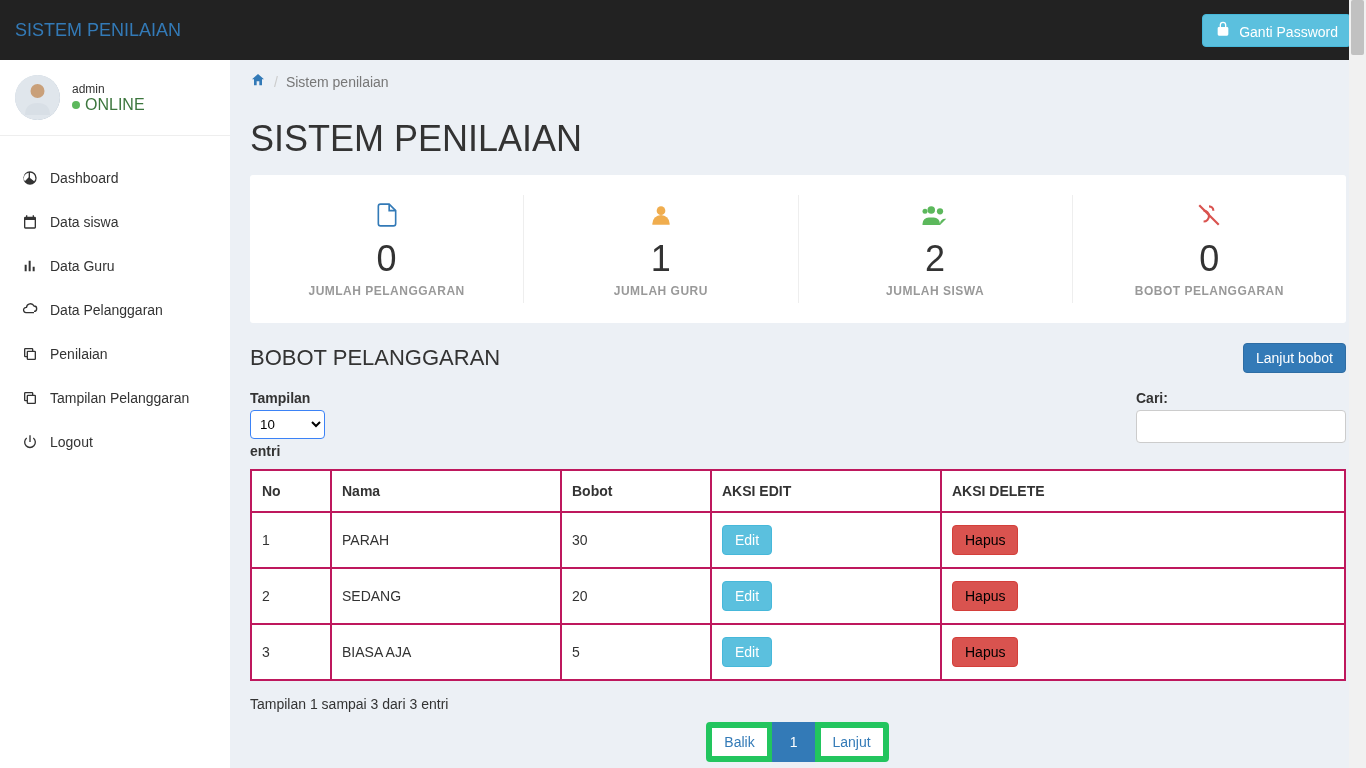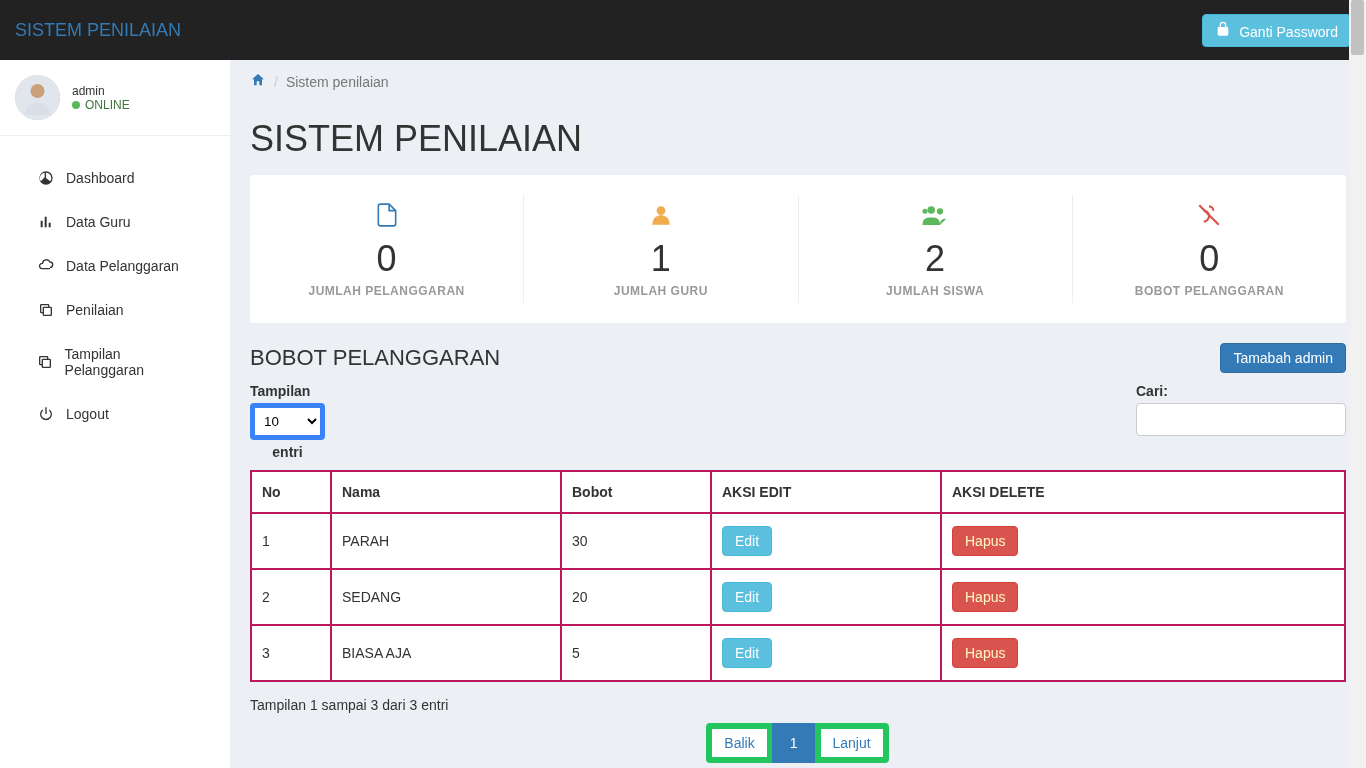--- a/index.html
+++ b/index.html
@@ -2,53 +2,53 @@
 <html><head>
 <meta charset="utf-8">
 <style>
 * { box-sizing: border-box; margin: 0; padding: 0; }
 body { font-family: "Helvetica Neue", Helvetica, Arial, sans-serif; font-size: 14px; color: #333; background: #ecf0f5; }
 .navbar { background: #222; height: 60px; display: flex; align-items: center; justify-content: space-between; padding: 0 15px; }
 .navbar-brand { color: #337ab7; font-size: 18px; font-weight: 500; }
 .btn { display: inline-block; padding: 6px 12px; font-size: 14px; border-radius: 4px; border: 1px solid transparent; cursor: pointer; text-align: center; white-space: nowrap; }
 .btn-info { background: #5bc0de; border-color: #46b8da; color: #fff; }
 .btn-primary { background: #337ab7; border-color: #2e6da4; color: #fff; }
-.btn-danger { background: #d9534f; border-color: #d43f3a; color: #fef9c3; }
+.btn-danger { background: #d9534f; border-color: #d43f3a; color: #000000; }
 .main-wrap { display: flex; }
 .sidebar { width: 230px; background: #fff; min-height: calc(100vh - 60px); }
 .user-panel { display: flex; align-items: center; padding: 15px; border-bottom: 1px solid #eee; }
 .avatar { width: 45px; height: 45px; border-radius: 50%; background: linear-gradient(135deg, #d8e0e8, #a9b8c8); display: flex; align-items: center; justify-content: center; overflow: hidden; }
 .avatar svg { width: 45px; height: 45px; }
 .user-info { margin-left: 12px; }
 .user-name { font-size: 12px; font-weight: 500; color: #333; }
-.user-status { font-size: 12px; color: #3c763d; display: flex; align-items: center; }
+.user-status { font-size: 16px; color: #3c763d; display: flex; align-items: center; }
 .status-dot { width: 8px; height: 8px; background: #5cb85c; border-radius: 50%; margin-right: 5px; }
-.sidebar-menu { list-style: none; padding: 20px 16px; }
+.sidebar-menu { list-style: none; padding: 20px 0; }
 .sidebar-menu li { padding: 14px 20px; cursor: pointer; display: flex; align-items: center; color: #333; }
 .menu-icon { width: 20px; margin-right: 10px; display: inline-flex; align-items: center; justify-content: center; }
 .content { flex: 1; padding: 0; overflow-x: hidden; }
 .breadcrumb-bar { background: #ecf0f5; padding: 12px 20px; display: flex; align-items: center; font-size: 14px; }
 .breadcrumb-bar .home-icon { color: #337ab7; cursor: pointer; }
 .breadcrumb-sep { margin: 0 8px; color: #ccc; }
 .breadcrumb-current { color: #777; }
 .page-title { font-size: 36px; font-weight: 400; color: #333; padding: 15px 20px; }
 .stats-row { background: #fff; margin: 0 20px 20px 20px; padding: 20px 0; display: flex; border-radius: 3px; }
 .stat { flex: 1; text-align: center; border-right: 1px solid #eee; padding: 5px 10px; }
 .stat:last-child { border-right: none; }
 .stat-icon { font-size: 28px; margin-bottom: 8px; height: 30px; }
 .stat-value { font-size: 36px; color: #333; font-weight: 400; margin: 4px 0; }
 .stat-label { font-size: 12px; color: #999; font-weight: 700; letter-spacing: 0.5px; }
 .section { padding: 0 20px 30px 20px; }
 .section-header { display: flex; justify-content: space-between; align-items: center; margin-bottom: 10px; }
 .section-title { font-size: 22px; font-weight: 400; color: #333; }
 .table-controls { display: flex; justify-content: space-between; align-items: flex-start; margin-bottom: 10px; }
-.control-left, .control-right { display: flex; flex-direction: column; }
+.control-left, .control-right { display: flex; flex-direction: column; margin-top: 7px; }
 .control-left label, .control-right label { font-weight: 700; margin-bottom: 4px; }
-.control-left select { width: 75px; padding: 5px; border: 5px solid #3b82f6; border-radius: 4px; background: #fff; }
-.control-left .entri { margin-top: 4px; font-weight: 700; text-align: center; }
+.control-left select { width: 75px; padding: 5px; border: 1px solid #3b82f6; border-radius: 4px; background: #fff; }
+.control-left .entri { margin-top: 4px; font-weight: 700; }
 .control-right input { width: 210px; padding: 8px 10px; border: 1px solid #ccc; border-radius: 4px; }
 table { width: 100%; border-collapse: collapse; background: #fff; }
 table th, table td { padding: 12px 10px; border: 2px solid #be185d; text-align: left; font-size: 14px; }
 table th { font-weight: 700; }
 .table-footer { margin-top: 15px; color: #333; }
 .pagination { display: flex; justify-content: center; margin-top: 10px; }
 .pagination .page-item { border: 6px solid #22c55e; padding: 6px 12px; color: #337ab7; cursor: pointer; margin-left: -1px; background: #fff; }
 .pagination .page-item.active { background: #337ab7; color: #fff; border-color: #337ab7; }
 .pagination .page-item:first-child { border-radius: 4px 0 0 4px; }
 .pagination .page-item:last-child { border-radius: 0 4px 4px 0; }
@@ -93,20 +93,28 @@
         <span class="menu-icon">
             <svg class="icon-svg" viewBox="0 0 24 24" fill="#333">
               <path d="M12 2a10 10 0 100 20 10 10 0 000-20zm0 2a8 8 0 016.3 12.9L12 12V4zm-2 0v7l-5.7 5.7A8 8 0 0110 4z"></path>
             </svg>
           </span>
         <span>Dashboard</span>
       </li>
       <li>
         <span class="menu-icon">
             <svg class="icon-svg" viewBox="0 0 24 24" fill="#333">
+              <path d="M19 4h-1V2h-2v2H8V2H6v2H5a2 2 0 00-2 2v14a2 2 0 002 2h14a2 2 0 002-2V6a2 2 0 00-2-2zm0 16H5V9h14v11z"></path>
+            </svg>
+          </span>
+        <span>Data siswa</span>
+      </li>
+      <li>
+        <span class="menu-icon">
+            <svg class="icon-svg" viewBox="0 0 24 24" fill="#333">
               <path d="M4 20h3V10H4v10zm6 0h3V4h-3v16zm6 0h3v-7h-3v7z"></path>
             </svg>
           </span>
         <span>Data Guru</span>
       </li>
       <li>
         <span class="menu-icon">
             <svg class="icon-svg" viewBox="0 0 24 24" fill="none" stroke="#333" stroke-width="2">
               <path d="M18 14a4 4 0 000-8 6 6 0 00-11.3 2A4 4 0 006 16h12"></path>
             </svg>
@@ -196,21 +204,21 @@
             </svg>
         </div>
         <div class="stat-value">0</div>
         <div class="stat-label">BOBOT PELANGGARAN</div>
       </div>
     </div>
 
     <div class="section">
       <div class="section-header">
         <h2 class="section-title">BOBOT PELANGGARAN</h2>
-        <button class="btn btn-primary">Tamabah admin</button>
+        <button class="btn btn-primary">Lanjut bobot</button>
       </div>
 
       <div class="table-controls">
         <div class="control-left">
           <label>Tampilan</label>
           <select>
             <option>10</option>
           </select>
           <span class="entri">entri</span>
         </div>

